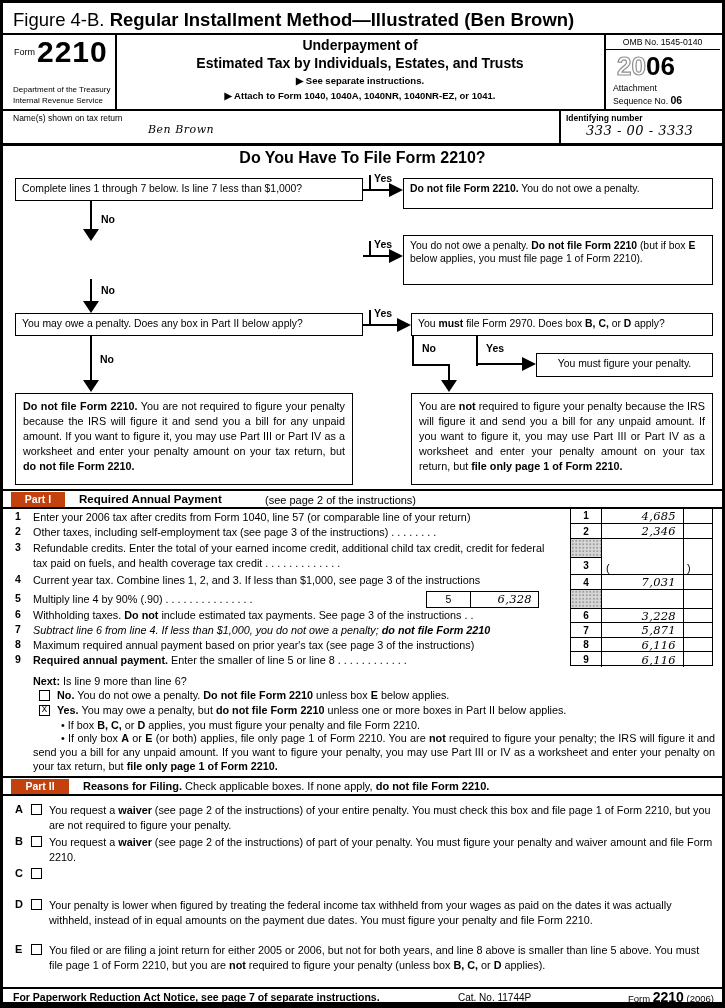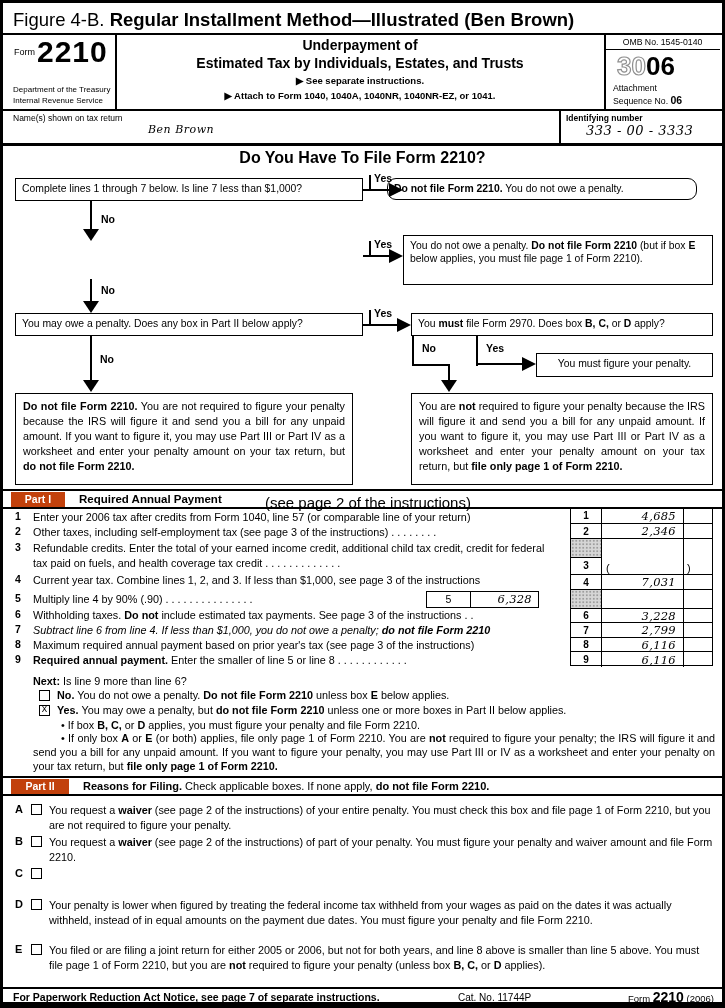--- a/index.html
+++ b/index.html
@@ -57,40 +57,40 @@
     <span>See separate instructions.</span>
   </div>
   <div class="abs" style="left:113px;top:87px;width:488px;text-align:center;font-weight:bold;font-size:9.5px;">
     <span>▶</span>
     <span>Attach to Form 1040, 1040A, 1040NR, 1040NR-EZ, or 1041.</span>
   </div>
 
   <div class="abs" style="left:602px;top:34px;width:115px;text-align:center;font-size:8.7px;">OMB No. 1545-0140</div>
   <div class="abs rule" style="left:602px;top:46px;width:115px;height:1px;"></div>
   <div class="abs" style="left:614px;top:48px;font-size:26px;font-weight:bold;">
-    <span class="yr-light">30</span><span>06</span>
+    <span class="yr-light">20</span><span>06</span>
   </div>
   <div class="abs" style="left:610px;top:80px;font-size:8.7px;">Attachment</div>
   <div class="abs" style="left:610px;top:91px;font-size:8.7px;">
     <span>Sequence No.</span>
     <b style="font-size:10.5px;">06</b>
   </div>
 
   <div class="abs rule" style="left:0;top:106px;width:719px;height:1.5px;"></div>
   <div class="abs small" style="left:10px;top:110px;">Name(s) shown on tax return</div>
   <div class="abs hand" style="left:145px;top:120px;font-size:11px;">Ben Brown</div>
   <div class="abs vline" style="left:556px;top:107px;width:1.5px;height:33px;"></div>
   <div class="abs small" style="left:563px;top:110px;font-weight:bold;">Identifying number</div>
   <div class="abs hand" style="left:583px;top:120px;font-size:13px;">333 - 00 - 3333</div>
   <div class="abs rule" style="left:0;top:140px;width:719px;height:2.5px;"></div>
 
   <div class="abs" style="left:0;top:146px;width:719px;text-align:center;font-weight:bold;font-size:16px;">Do You Have To File Form 2210?</div>
 
   <div class="fbox" style="left:12px;top:175px;width:348px;height:23px;"><span>Complete lines 1 through 7 below. Is line 7 less than $1,000?</span></div>
-  <div class="fbox" style="left:384px;top:175px;width:310px;height:22px;border-radius:9px;"><b>Do not file Form 2210.</b><span> You do not owe a penalty.</span></div>
+  <div class="fbox" style="left:400px;top:175px;width:310px;height:31px;"><b>Do not file Form 2210.</b><span> You do not owe a penalty.</span></div>
   <div class="hline" style="left:360px;top:186px;width:30px;height:2px;"></div>
   <div class="vline" style="left:366px;top:172px;width:2px;height:14px;"></div>
   <span class="lbl" style="left:371px;top:169px;">Yes</span>
   <div class="arr-r" style="left:386px;top:180px;"></div>
 
   <div class="vline" style="left:87px;top:198px;width:2px;height:30px;"></div>
   <span class="lbl" style="left:98px;top:210px;">No</span>
   <div class="arr-d" style="left:80px;top:226px;"></div>
 
   <div class="fbox" style="left:400px;top:232px;width:310px;height:50px;"><span>You do not owe a penalty. </span><b>Do not file Form 2210</b><span> (but if box </span><b>E</b><span> below applies, you must file page 1 of Form 2210).</span></div>
@@ -125,21 +125,21 @@
   <div class="hline" style="left:473px;top:360px;width:46px;height:2px;"></div>
   <div class="arr-r" style="left:519px;top:354px;"></div>
   <div class="fbox" style="left:533px;top:350px;width:177px;height:24px;text-align:center;"><span>You must figure your penalty.</span></div>
 
   <div class="bigbox" style="left:12px;top:390px;width:338px;height:92px;"><b>Do not file Form 2210.</b><span> You are not required to figure your penalty because the IRS will figure it and send you a bill for any unpaid amount. If you want to figure it, you may use Part III or Part IV as a worksheet and enter your penalty amount on your tax return, but </span><b>do not file Form 2210.</b></div>
   <div class="bigbox" style="left:408px;top:390px;width:302px;height:92px;"><span>You are </span><b>not</b><span> required to figure your penalty because the IRS will figure it and send you a bill for any unpaid amount. If you want to figure it, you may use Part III or Part IV as a worksheet and enter your penalty amount on your tax return, but </span><b>file only page 1 of Form 2210.</b></div>
 
   <div class="abs rule" style="left:0;top:486px;width:719px;height:2px;"></div>
   <div class="partbar" style="left:8px;top:489px;width:54px;height:15px;">Part I</div>
   <div class="abs" style="left:76px;top:490px;font-weight:bold;font-size:11.5px;">Required Annual Payment</div>
-  <div class="abs" style="left:262px;top:491px;font-size:15px;">(see page 2 of the instructions)</div>
+  <div class="abs" style="left:262px;top:491px;font-size:11px;">(see page 2 of the instructions)</div>
   <div class="abs rule" style="left:0;top:504px;width:719px;height:1.5px;"></div>
 
   <div class="lineno" style="left:12px;top:507px;">1</div>
   <div class="ptext" style="left:30px;top:507px;width:528px;"><span>Enter your 2006 tax after credits from Form 1040, line 57 (or comparable line of your return)</span></div>
 
   <div class="lineno" style="left:12px;top:522px;">2</div>
   <div class="ptext" style="left:30px;top:522px;width:528px;"><span>Other taxes, including self-employment tax (see page 3 of the instructions)  .  .  .  .  .  .  .  .</span></div>
 
   <div class="lineno" style="left:12px;top:538px;">3</div>
   <div class="ptext" style="left:30px;top:538px;width:528px;"><span>Refundable credits. Enter the total of your earned income credit, additional child tax credit, credit for federal tax paid on fuels, and health coverage tax credit  .  .  .  .  .  .  .  .  .  .  .  .  .</span></div>
@@ -196,21 +196,21 @@
       <div class="c2"></div>
       <div class="c3"></div>
     </div>
     <div class="trow" style="height:14px;">
       <div class="c1">6</div>
       <div class="c2 amt">3,228</div>
       <div class="c3"></div>
     </div>
     <div class="trow" style="height:15px;">
       <div class="c1">7</div>
-      <div class="c2 amt">2,799</div>
+      <div class="c2 amt">5,871</div>
       <div class="c3"></div>
     </div>
     <div class="trow" style="height:14px;">
       <div class="c1">8</div>
       <div class="c2 amt">6,116</div>
       <div class="c3"></div>
     </div>
     <div class="trow" style="height:15px;">
       <div class="c1">9</div>
       <div class="c2 amt">6,116</div>

